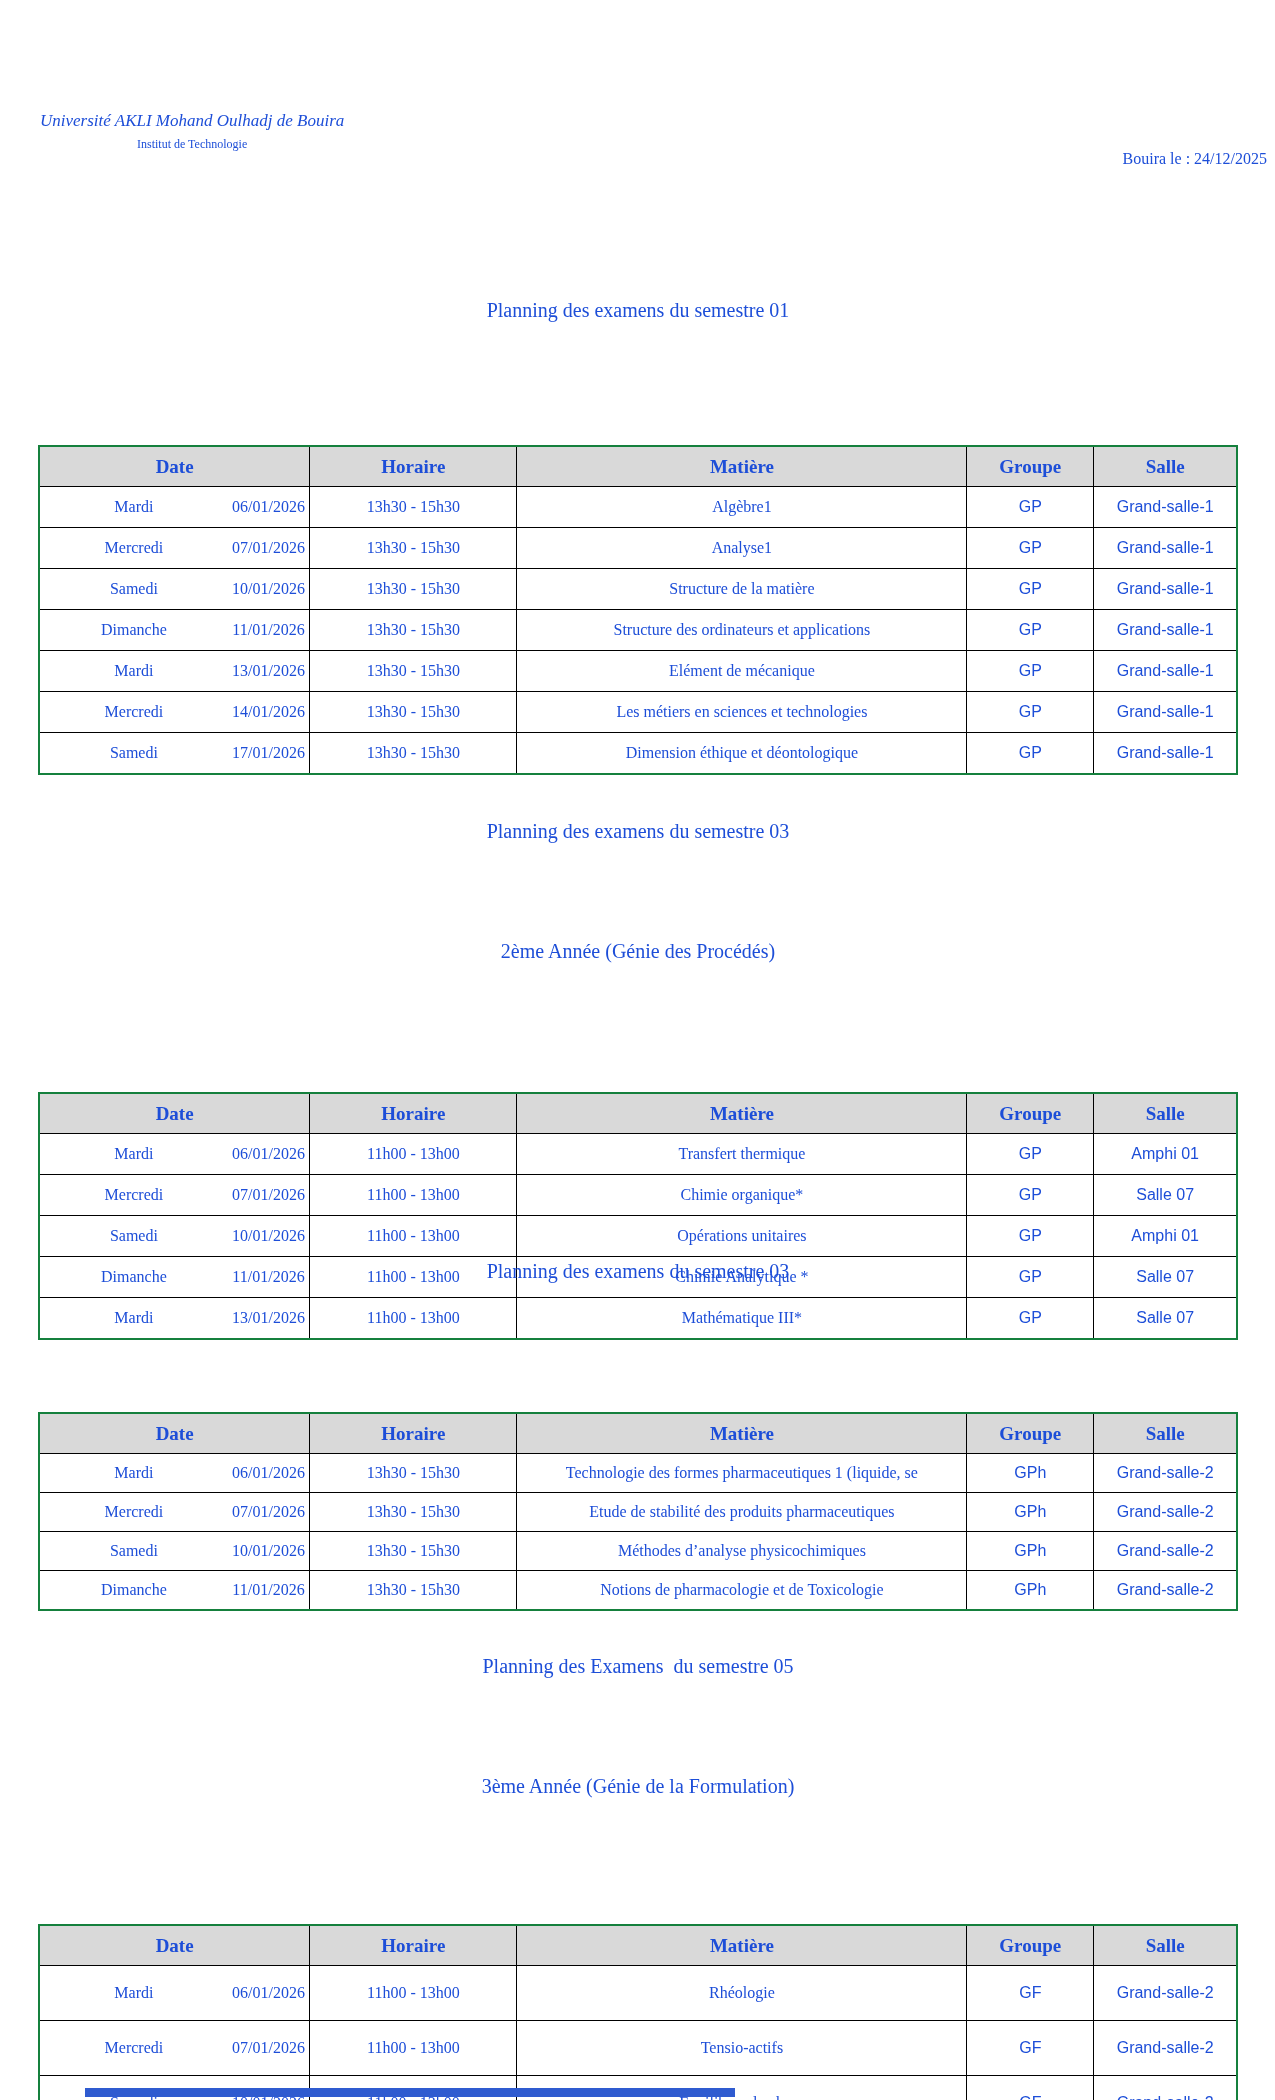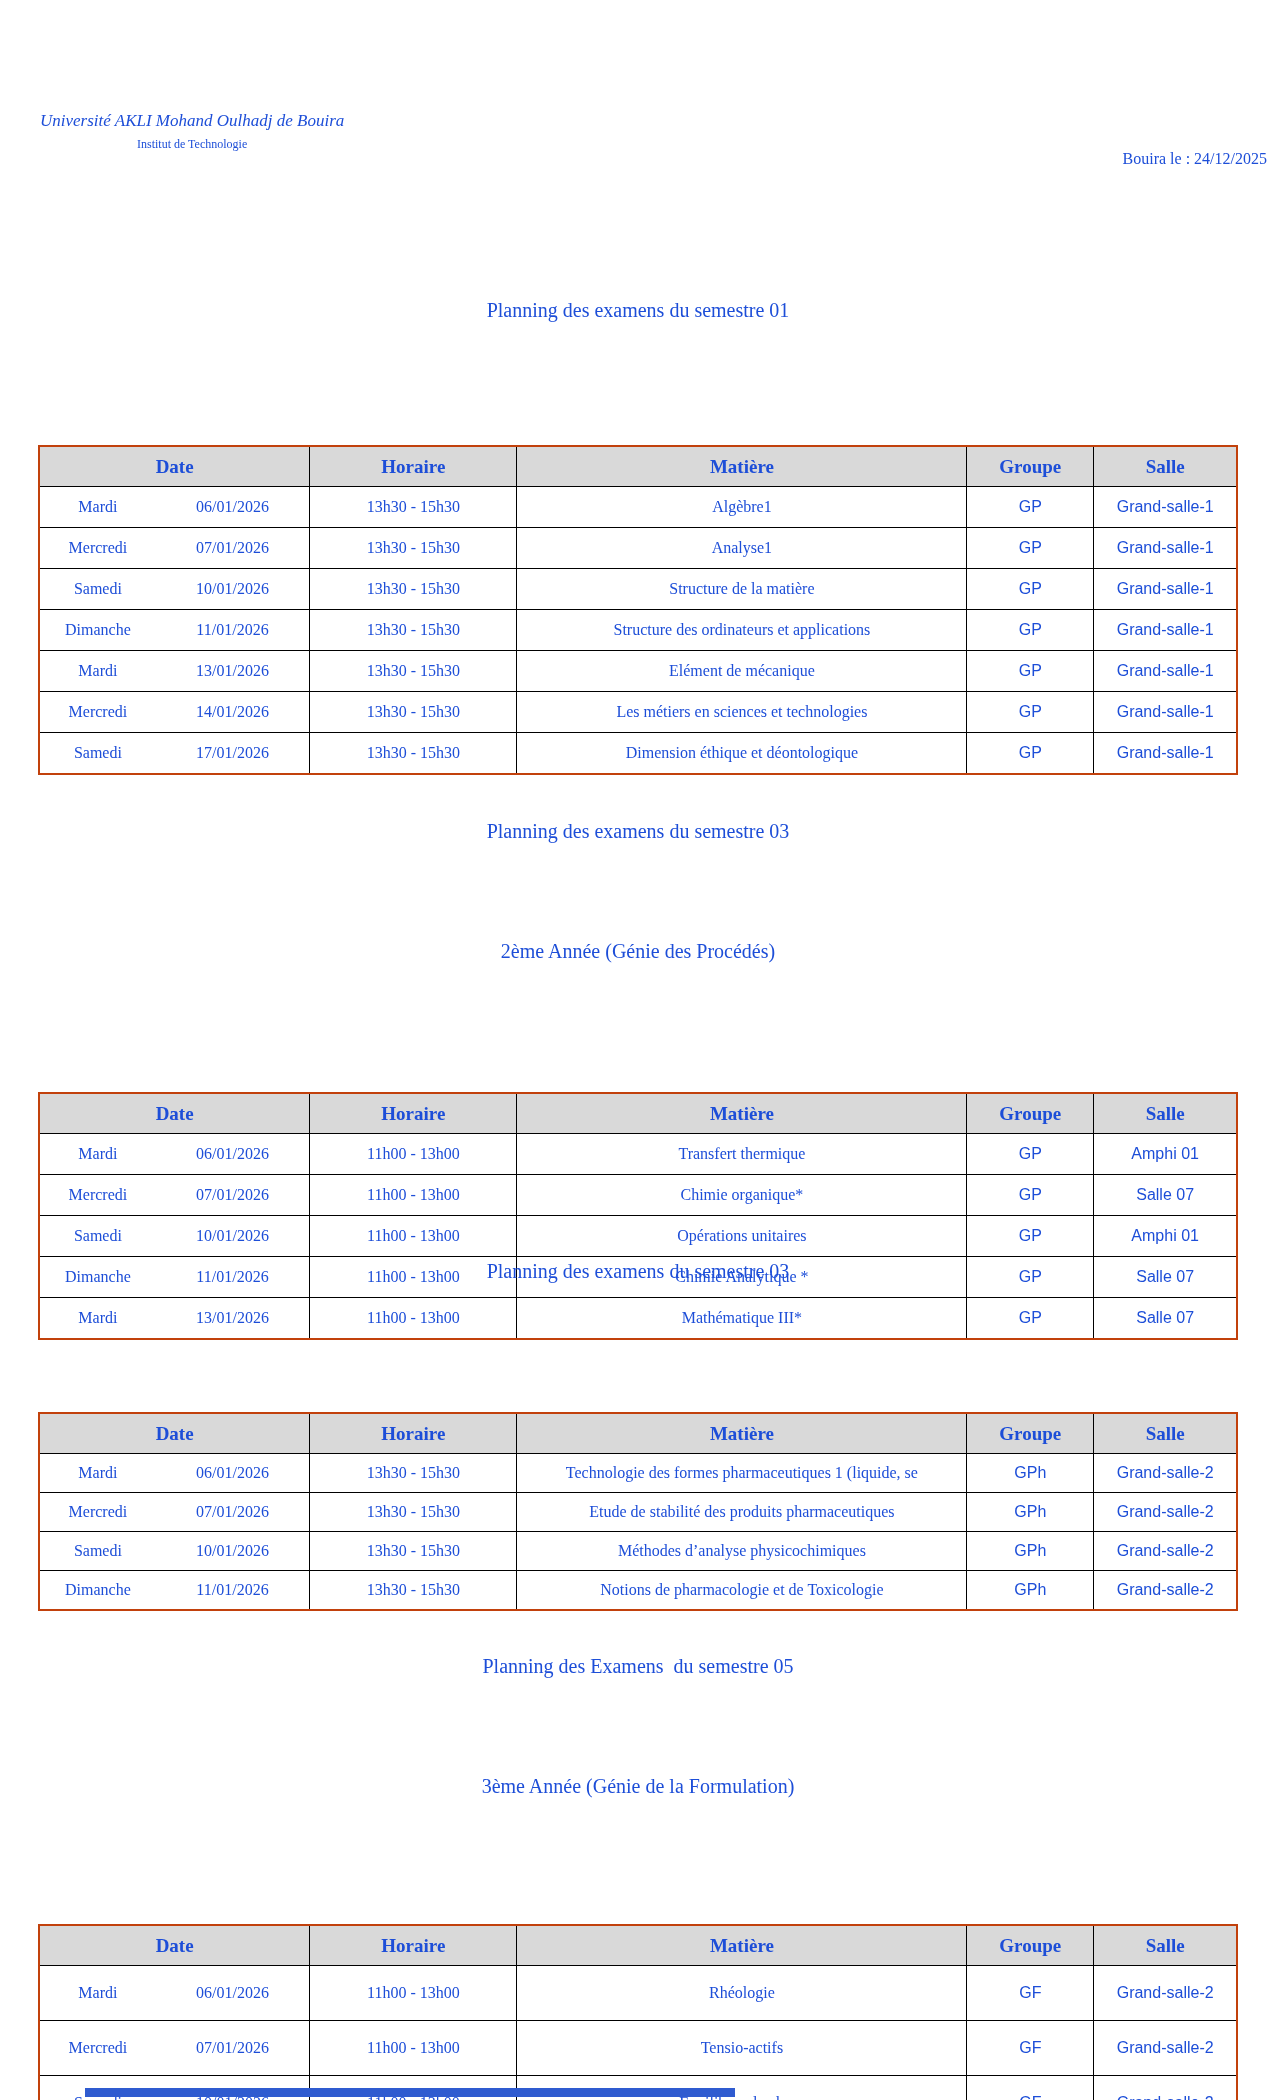--- a/index.html
+++ b/index.html
@@ -15,21 +15,21 @@
   }
   
   .org{position:absolute;left:40px;top:110px;}
   .org .uni{font-style:italic;font-size:17px;line-height:22px;}
   .org .inst{font-size:12px;line-height:24px;text-align:center;}
   .hdate{position:absolute;top:112px;right:24px;font-size:16px;line-height:22px;margin-top:36px;}
   
   .exam-section{position:absolute;left:38px;width:1200px;}
   .s0{top:210px;} .s1{top:731px;} .s2{top:1171px;} .s3{top:1566px;}
   .sec-title{text-align:center;font-size:20px;line-height:40px;white-space:pre-wrap;}
-  .exam-table{width:100%;border-collapse:collapse;table-layout:fixed;border:2px solid #c2410c;}
+  .exam-table{width:100%;border-collapse:collapse;table-layout:fixed;border:2px solid #15803d;}
   .s0 .exam-table{margin-top:35px;}
   .s1 .exam-table{margin-top:41px;}
   .s2 .exam-table{margin-top:41px;}
   .s3 .exam-table{margin-top:38px;}
   .exam-table th{
     background:#d9d9d9;
     border:1px solid #000;
     font-size:19px;font-weight:bold;
     height:39px;padding:0;text-align:center;
   }
@@ -37,21 +37,21 @@
     border:1px solid #000;
     font-size:16px;text-align:center;
     padding:0;vertical-align:middle;
   }
   .s0 .exam-table td{height:40px;}
   .s1 .exam-table td{height:40px;}
   .s2 .exam-table td{height:38px;}
   .s3 .exam-table td{height:54px;}
   .col-date{width:22.6%;} .col-time{width:17.3%;}
   .col-subject{width:37.55%;} .col-group{width:10.6%;} .col-room{width:11.95%;}
-  .cell-date-wrap{display:flex;width:100%;align-items:flex-end;}
+  .cell-date-wrap{display:flex;width:100%;align-items:flex-end;margin-left:36px;}
   .cell-date-wrap .day{width:43%;text-align:center;}
   .cell-date-wrap .ddate{width:57%;text-align:center;}
   .cell-subject{overflow:hidden;white-space:nowrap;}
   .sans{font-family:"Liberation Sans","DejaVu Sans",sans-serif;font-size:15px;}
   
   .footer-bar{position:absolute;left:85px;top:2088px;width:650px;height:9px;}
 </style>
 </head>
 <body>
 

